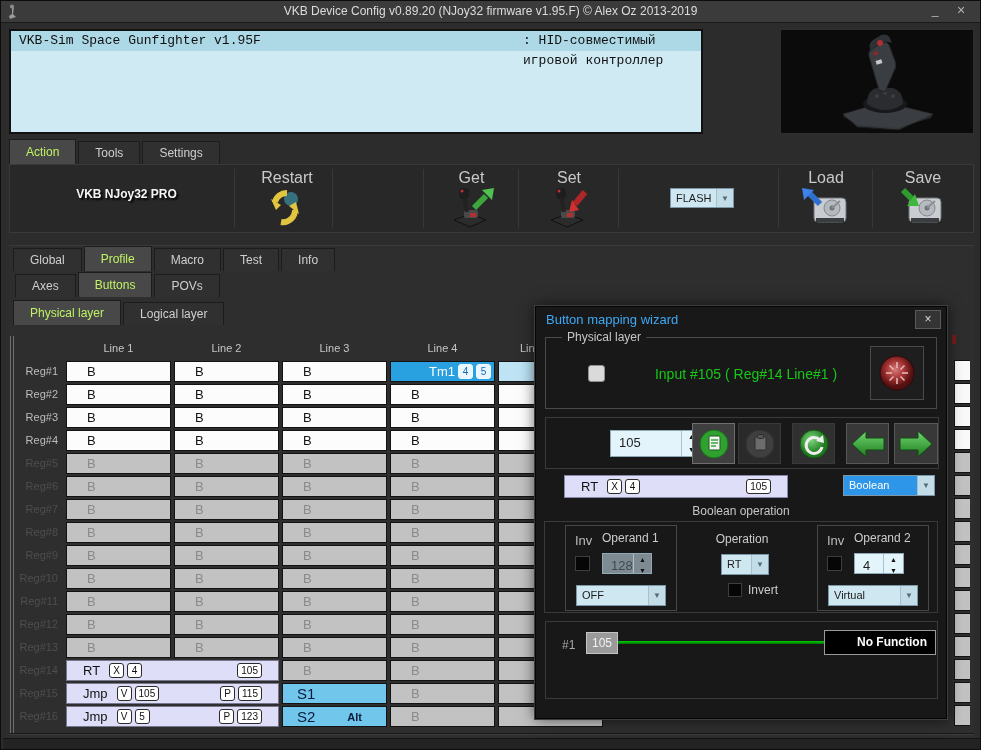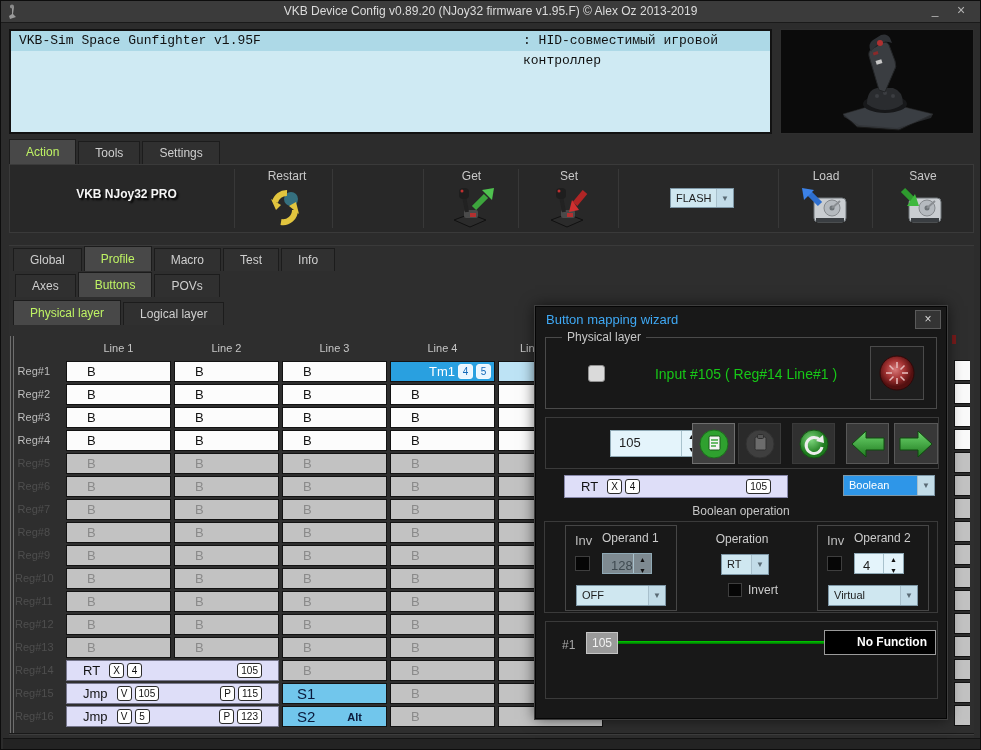--- a/index.html
+++ b/index.html
@@ -10,35 +10,35 @@
     background:#2C2C2C; border:1px solid #0d0d0d;
   }
   
   #titlebar { position:absolute; left:0; top:0; width:100%; height:22px; background:#3B3B3B; border-bottom:1px solid #1A1A1A; }
   #titlebar .t-text { position:absolute; left:0; right:0; top:3px; text-align:center; font-size:12px; color:#DCDCDC; }
   #titlebar .t-icon { position:absolute; left:6px; top:3px; }
   .win-btn { position:absolute; top:2px; width:22px; height:17px; text-align:center; color:#B5B5B5; font-size:12px; line-height:15px; cursor:default; }
   #btn-min { right:34px; }
   #btn-close { right:8px; font-size:14px; }
   
-  #info-panel { position:absolute; left:8px; top:28px; width:763px; height:105px; background:#CFEAF3; border:2px solid #121212; }
+  #info-panel { position:absolute; left:8px; top:28px; width:694px; height:105px; background:#CFEAF3; border:2px solid #121212; }
   #info-line1 { position:relative; height:20px; background:#ADD9E7; font-family:"Liberation Mono", monospace; font-size:13px; color:#101010; line-height:20px; }
   #info-line1 .dev-name { position:absolute; left:8px; }
   #info-line1 .dev-type { position:absolute; left:512px; }
   
   #joy-panel { position:absolute; left:779px; top:28px; width:194px; height:105px; background:#0B0B0B; border:1px solid #2E2E2E; }
   
   .tab-row { position:absolute; display:flex; }
   #menu-tabs { left:8px; top:140px; }
   .tab { height:23px; padding:0 16px; background:#303030; border:1px solid #1C1C1C; border-bottom:none; color:#CFCFCF; font-size:12px; line-height:22px; margin-right:2px; }
   .tab.active { background:#484848; color:#bef264; height:25px; margin-top:-2px; line-height:25px; }
   
   #toolbar { position:absolute; left:8px; top:163px; width:965px; height:69px; background:#282828; border:1px solid #3A3A3A; }
   .tb-sep { position:absolute; top:4px; bottom:4px; width:1px; background:#191919; border-right:1px solid #383838; }
-  .tb-label { position:absolute; top:4px; text-align:center; font-size:12px; color:#C9C9C9; }
+  .tb-label { position:absolute; top:4px; text-align:center; font-size:16px; color:#C9C9C9; }
   .tb-icon { position:absolute; top:21px; text-align:center; cursor:pointer; }
   #tb-name { position:absolute; left:14px; top:22px; width:205px; text-align:center; font-size:12px; font-weight:bold; color:#F4F4F4; text-shadow:2px 2px 2px #000; }
   
   .combo { display:flex; background:#CFE7F0; border:1px solid #7E97A6; height:21px; }
   .combo .cv { flex:1; font-size:11px; color:#1D1D1D; padding:3px 4px 0 5px; white-space:nowrap; overflow:hidden; }
   .combo .ca { width:17px; text-align:center; color:#5A6B75; font-size:8px; line-height:19px; border-left:1px solid #A8C0CC; background:#C2DCE8; }
   .combo.hl .cv { background:#2E96E8; color:#FFF; }
   #flash-combo { position:absolute; left:660px; top:23px; width:64px; height:20px; }
   
   #main { position:absolute; left:8px; top:244px; width:965px; height:493px; background:#2E2E2E; border-top:1px solid #3A3A3A; }
@@ -46,21 +46,21 @@
   #sub-tabs { left:6px; top:28px;text-align:right; }
   #layer-tabs { left:4px; top:56px; }
   #tbl-border { position:absolute; left:1px; top:90px; width:4px; height:398px; border-left:1px solid #6E6E6E; border-right:1px solid #6E6E6E; }
   
   .t-head { position:absolute; top:96px; left:6px; display:flex; }
   .h-spacer { width:51px; }
   .h-col { width:105px; margin-right:3px; text-align:center; font-size:11px; color:#C6C6C6; }
   .h-col.h5 { text-align:left; padding-left:22px; }
   #rows { position:absolute; top:114px; left:6px; }
   .t-row { display:flex; height:23px; }
-  .r-label { width:51px; padding-right:16px; text-align:right; font-size:11px; color:#BDBDBD; line-height:23px; }
+  .r-label { width:51px; padding-right:8px; text-align:right; font-size:11px; color:#BDBDBD; line-height:23px; }
   .r-label.dis { color:#4E4E4E; }
   .cell { width:105px; height:21px; margin-top:1px; margin-right:3px; border:1px solid #131313; display:flex; align-items:center; overflow:hidden; }
   .cell.on  { background:#FCFCFC; }
   .cell.off { background:#C2C2C2; }
   .cell.c5hl{ background:#BDE3F5; }
   .cell .bt { font-size:13px; color:#141414; margin-left:20px; }
   .cell.off .bt { color:#8A8A8A; }
   .cell.sel { background:#29A0E0; }
   .cell.sel .st { color:#FFF; font-size:13px; margin-left:38px; }
   .cell.s { background:#71C6EC; }

